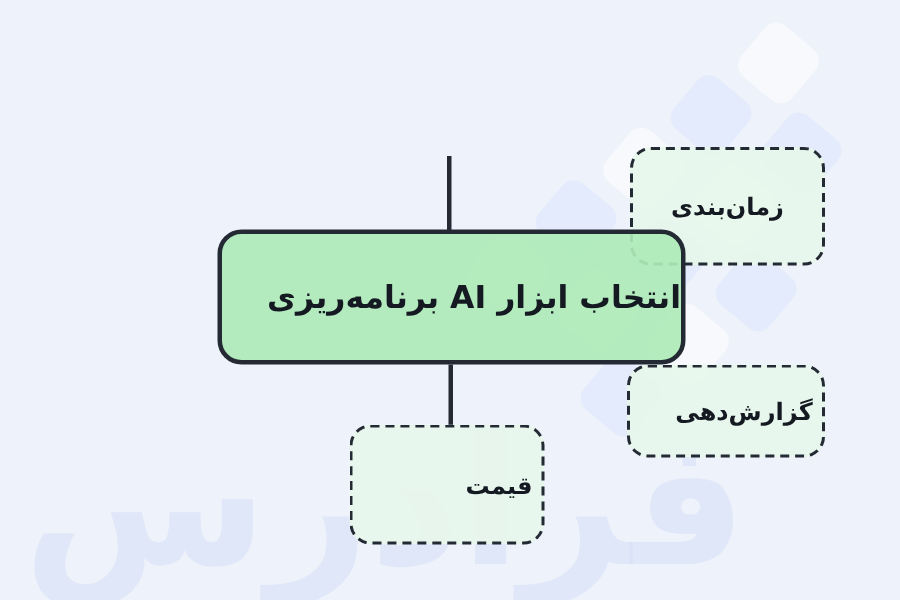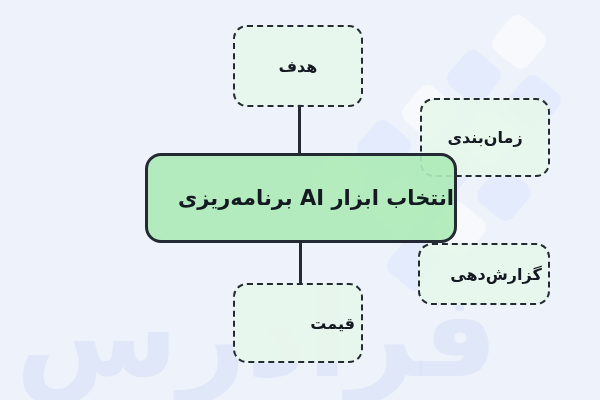--- a/index.html
+++ b/index.html
@@ -114,23 +114,20 @@
     <div class="wm-tile" style="left:377px;top:185px;"></div>
     <div class="wm-tile alt" style="left:482px;top:172px;"></div>
     <div class="wm-tile" style="left:437px;top:207px;"></div>
     <div class="wm-tile alt" style="left:392px;top:242px;"></div>
     <div class="wm-text">فرادرس</div>
   </div>
 
   <div class="connector top"></div>
   <div class="connector bottom"></div>
 
-  <div class="node pos-top">
-    <span class="label">هدف</span>
-  </div>
 
 
   <div class="node pos-top-right">
     <span class="label">زمان‌بندی</span>
   </div>
 
 
   <div class="node pos-bottom-right">
     <span class="label">گزارش‌دهی</span>
   </div>

